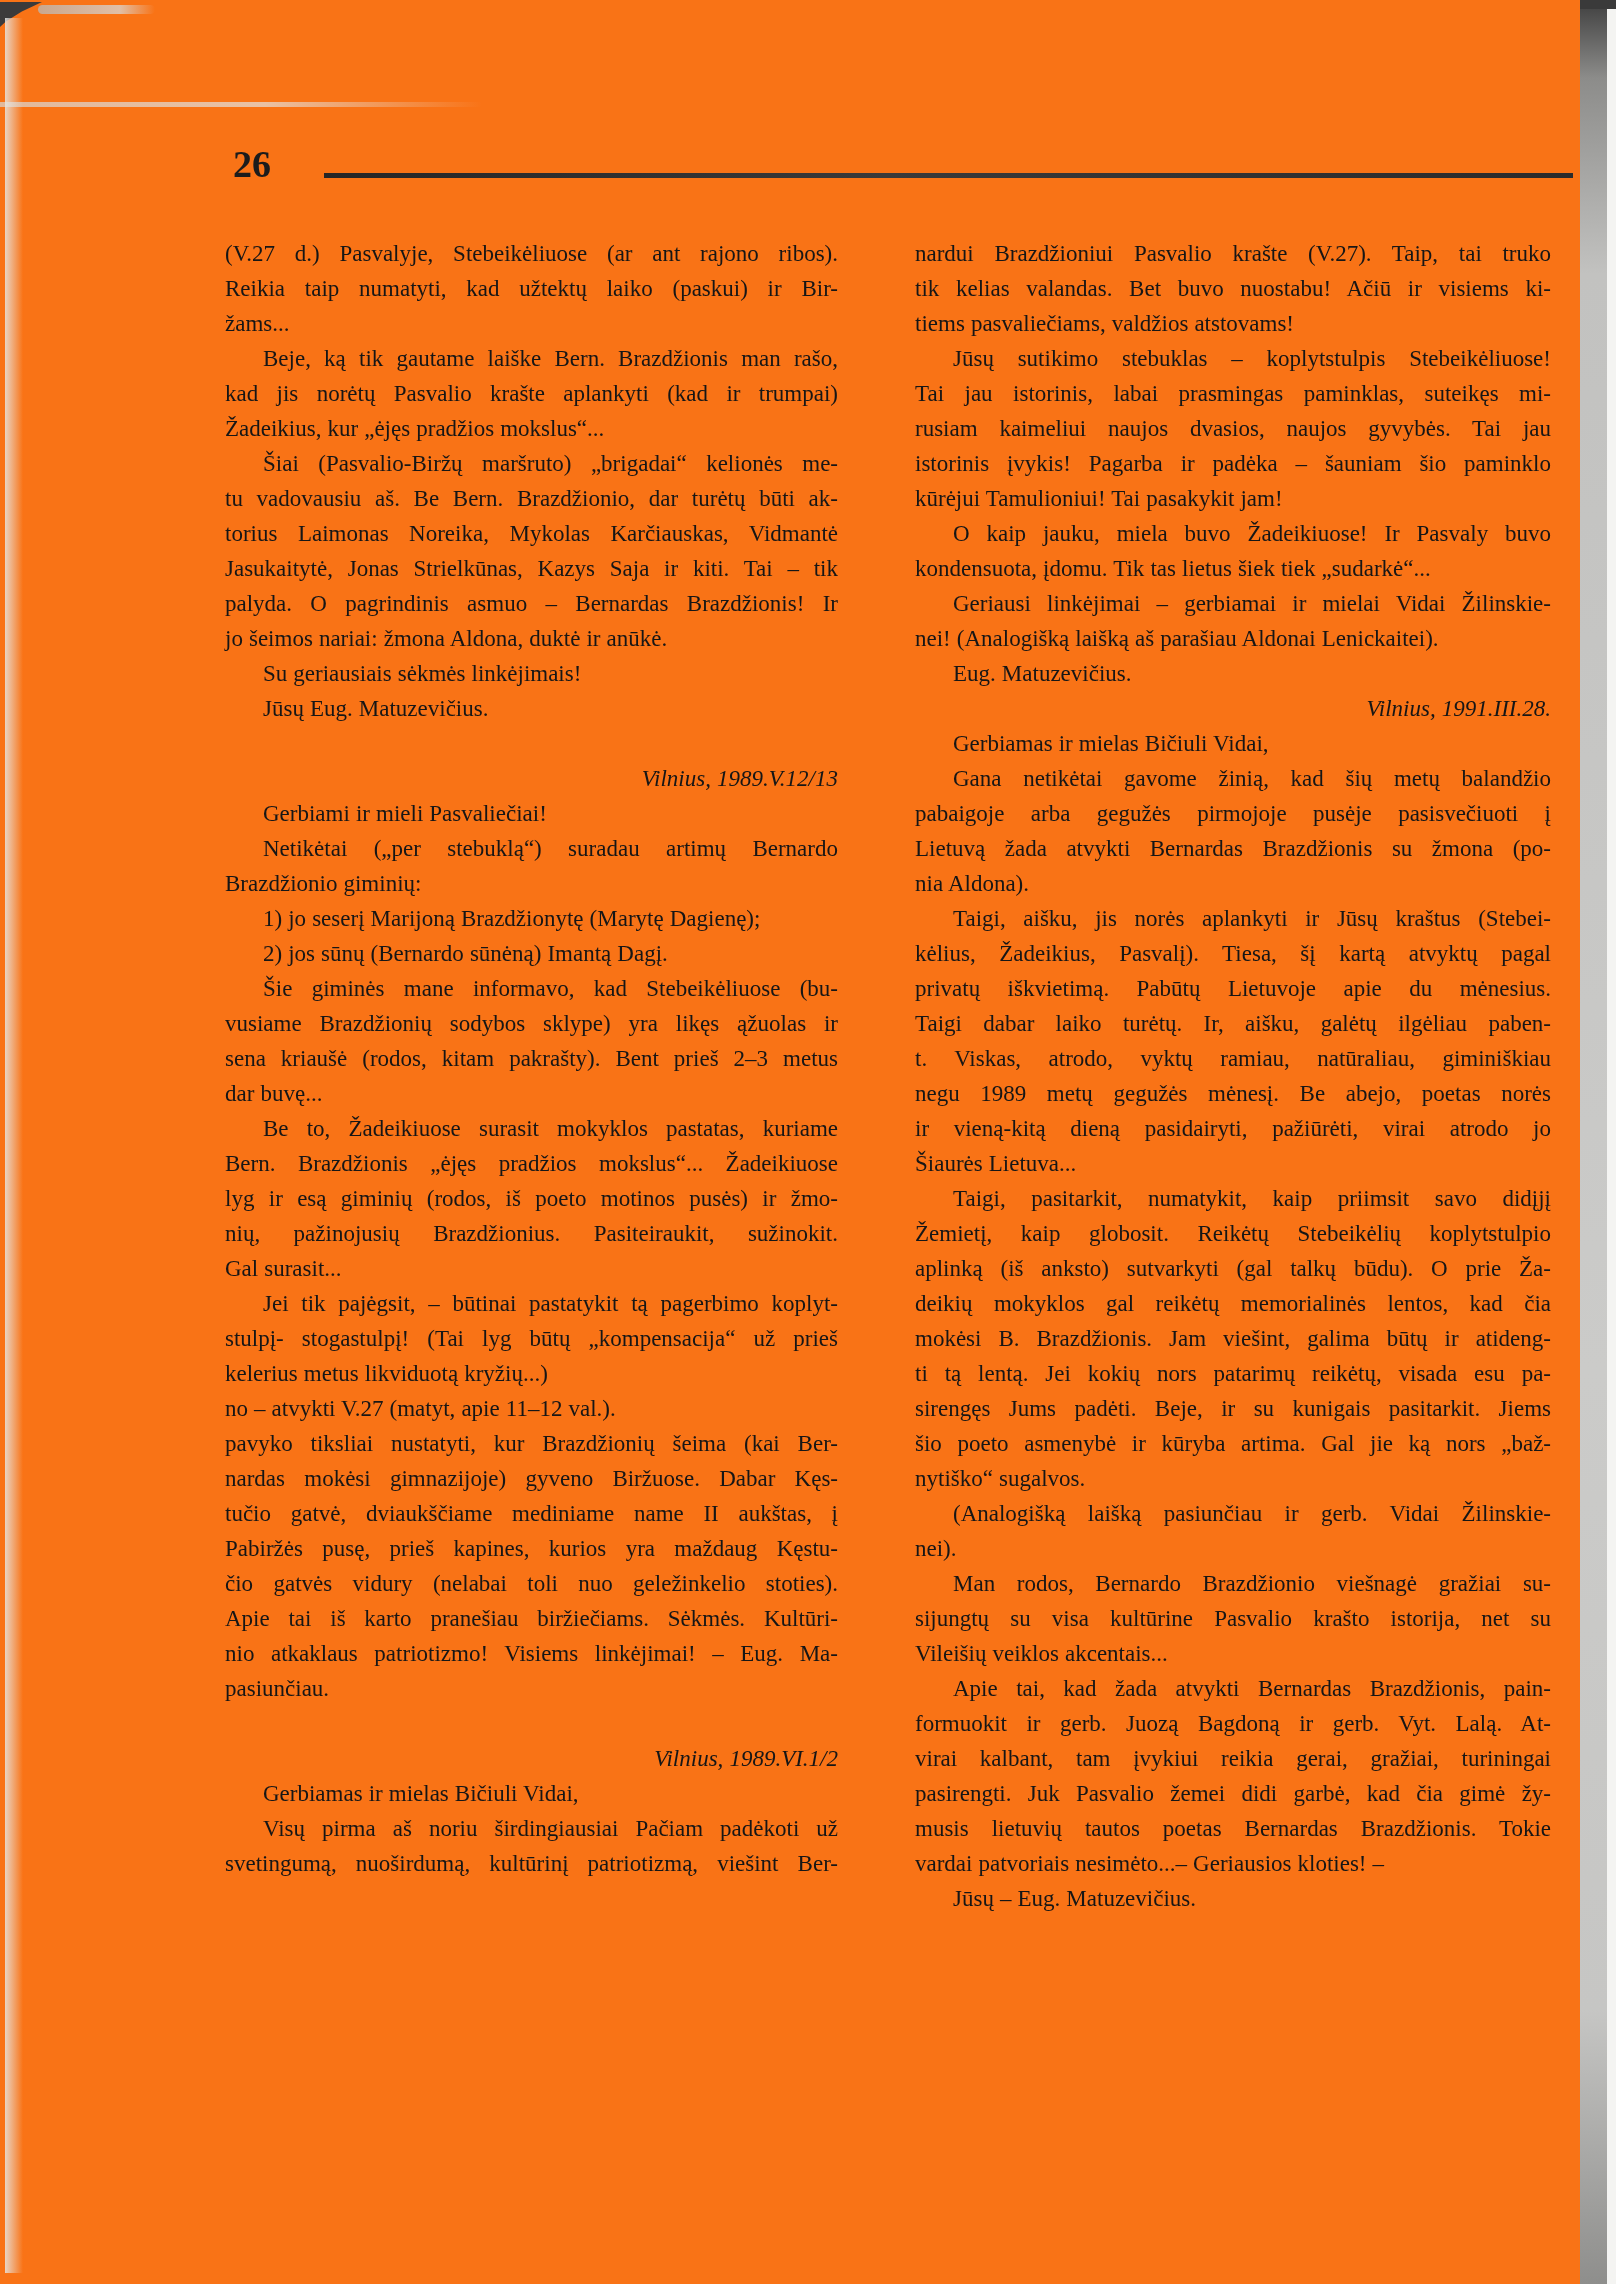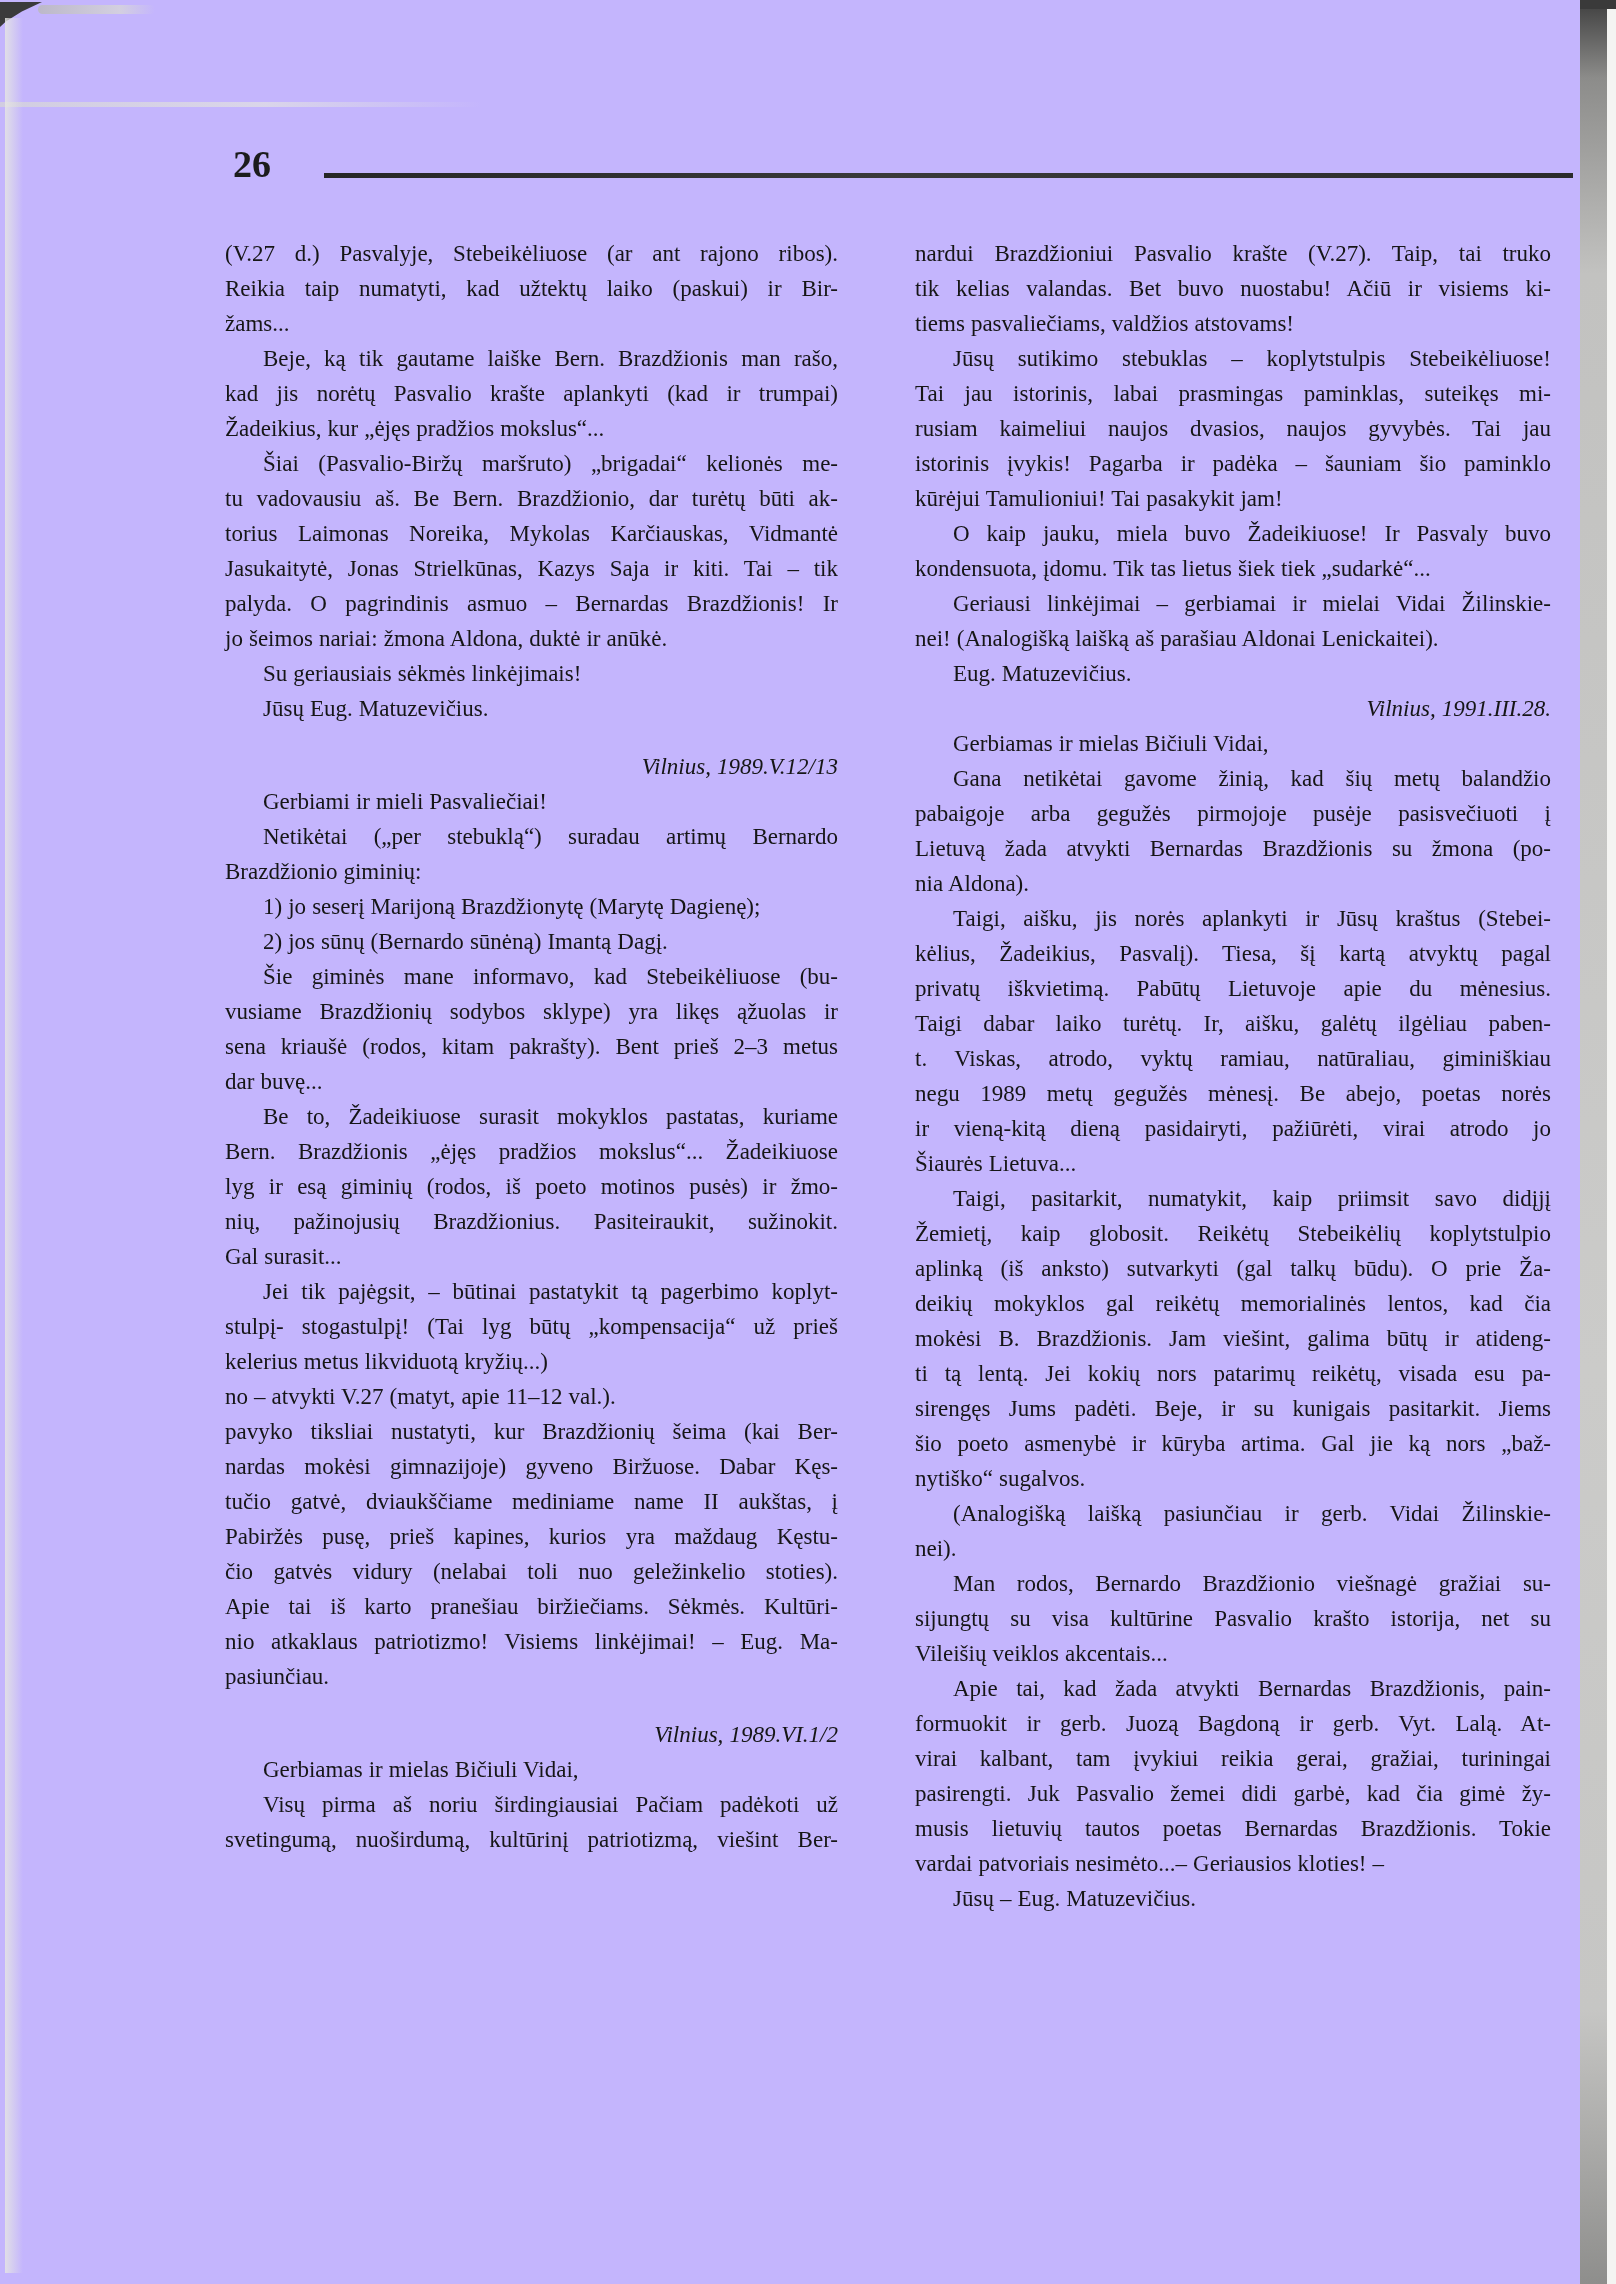--- a/index.html
+++ b/index.html
@@ -1,18 +1,18 @@
 <!DOCTYPE html>
 <html style="font-size:10.4px"><head>
 <meta charset="utf-8">
 <style>
   html,body { margin:0; padding:0; background:#e9e9e7; }
   .page {
     position:relative; width:1616px; height:2284px;
-    background:#c4b5fd; overflow:hidden;
+    background:#f97316; overflow:hidden;
     font-family:"Liberation Serif", serif; color:#161616;
   }
   
   .page-number {
     position:absolute; left:233px; top:142px;
     font-size:38px; font-weight:bold; color:#1c1c1c;
   }
   .header-rule {
     position:absolute; left:324px; top:173px; width:1249px; height:4.6px;
     background:linear-gradient(to right,#262626,#3a3a3a 45%,#2b2b2b);
@@ -23,21 +23,21 @@
     font-size:23px; line-height:35px;
     word-spacing:0.3px;
   }
   .col-left  { left:225px;  width:613px; }
   .col-right { left:915px; width:636px; }
   .line { white-space:normal; }
   .a-j { text-align:justify; text-align-last:justify; }
   .a-l { text-align:left; }
   .a-r { text-align:right;font-style:italic; }
   .ind { padding-left:38px; }
-  .gap { margin-top:23px; }
+  .gap { margin-top:35px; }
   
   .artifact { position:absolute; pointer-events:none; }
   .art-corner-wedge {
     left:0; top:2px; width:42px; height:25px; background:#3b3b3b;
     clip-path:polygon(0 0, 100% 0, 52% 38%, 14% 78%, 0 100%);
   }
   .art-top-streak {
     left:38px; top:4.6px; width:117px; height:9.8px;
     background:linear-gradient(to right,#b9b9b7,#d8d8d6 70%,rgba(216,216,214,0));
     border-radius:5.2px; opacity:.75;

